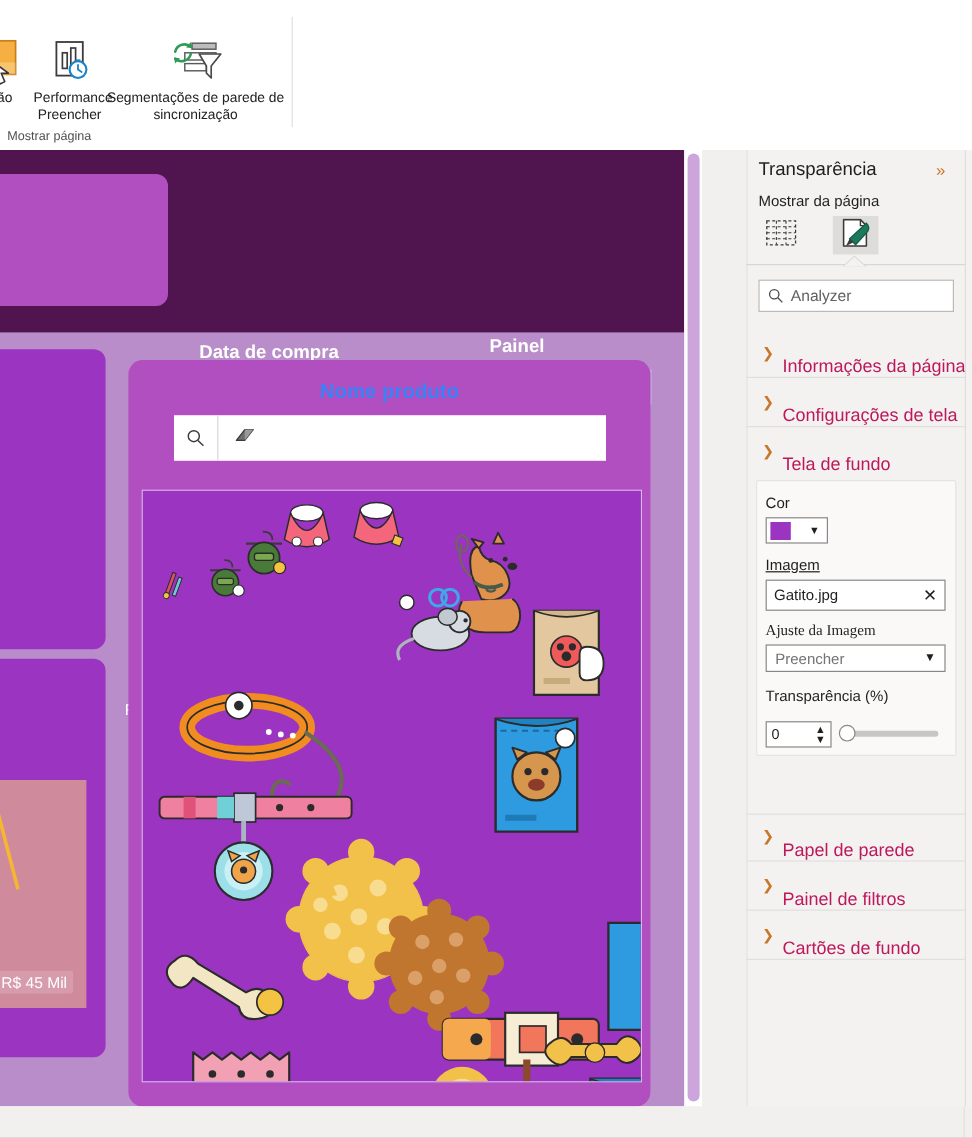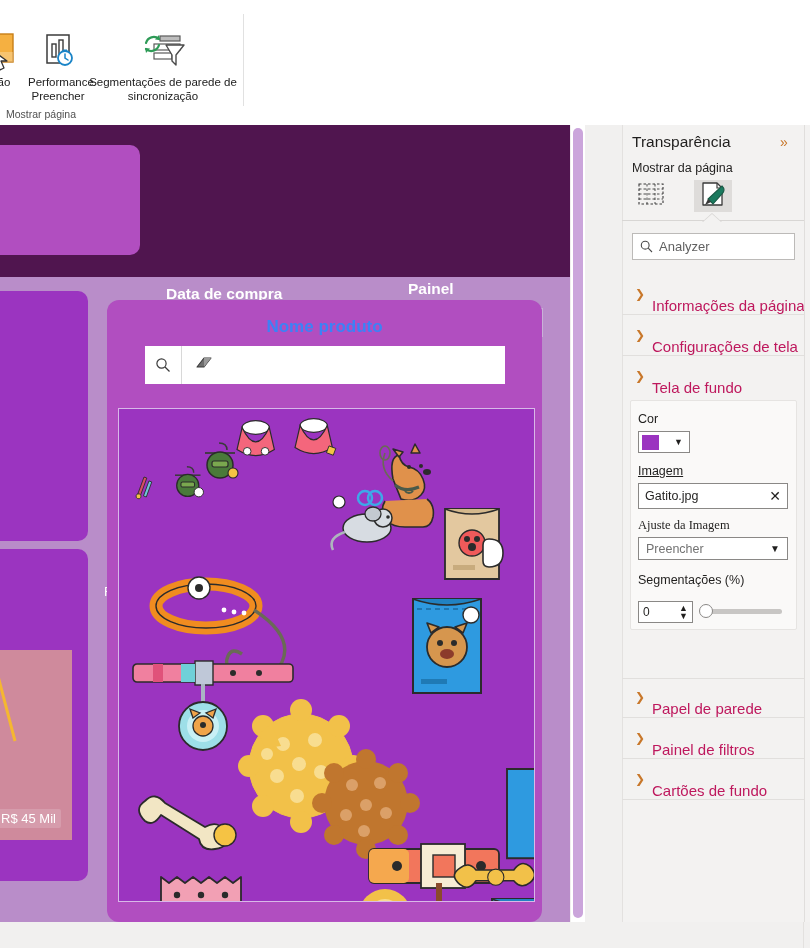--- a/index.html
+++ b/index.html
@@ -582,21 +582,21 @@
   <span id="img-val">Gatito.jpg</span>
   <span id="img-clear">✕</span>
 </div>
 
 <div class="fld-lbl" id="l-ajuste">Ajuste da Imagem</div>
 <div id="ajuste-box">
   <span id="ajuste-val">Preencher</span>
   <span id="ajuste-chev">▼</span>
 </div>
 
-<div class="fld-lbl" id="l-transp">Segmentações (%)</div>
+<div class="fld-lbl" id="l-transp">Transparência (%)</div>
 <div id="transp-box">
   <span id="transp-val">0</span>
   <span id="transp-spin">▲<br>▼</span>
 </div>
 <div id="transp-track"></div>
 <div id="transp-knob"></div>
 
 <div id="reset-row">
   
   

